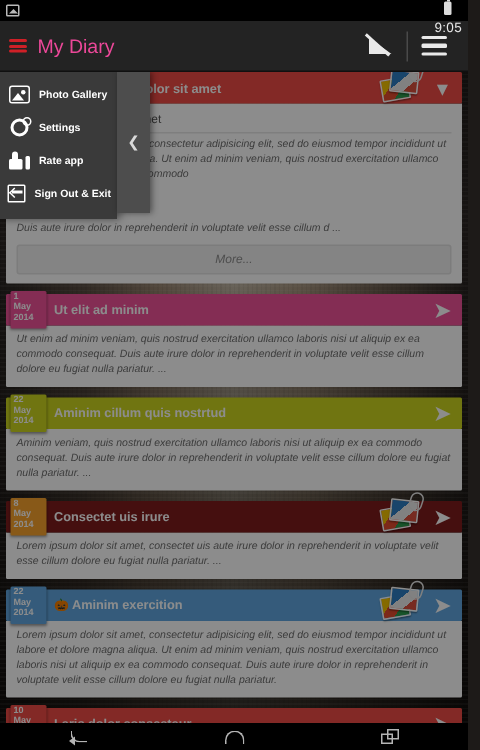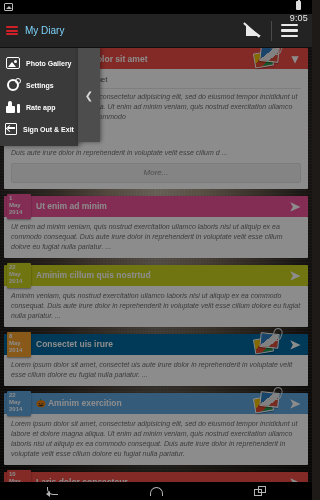--- a/index.html
+++ b/index.html
@@ -25,21 +25,21 @@
   .ic-batt:before{content:"";position:absolute;top:-2px;left:1.2px;width:2.6px;height:1.6px;background:#dcdcdc;}
 
   
   .actionbar{
     height:34px; background:#232323; display:flex; align-items:center;
     padding:0 6px; position:relative; z-index:55;
     border-bottom:1px solid #101010;
   }
   .logo{width:12px;height:12px;display:flex;flex-direction:column;justify-content:center;gap:1.5px;margin-right:7px;}
   .logo i{display:block;height:2px;background:#cf2027;border-radius:1px;}
-  .app-title{color:#7dd3fc;font-size:10px;}
+  .app-title{color:#ec4899;font-size:13px;}
   .ab-right{margin-left:auto;display:flex;align-items:center;height:100%;}
   .ab-btn{width:34px;height:100%;display:flex;align-items:center;justify-content:center;}
   .divider-v{width:1px;height:20px;background:#4a4a4a;}
   .ic-edit{position:relative;width:18px;height:16px;}
   .ic-edit .pen{position:absolute;left:1px;top:2px;width:0;height:0;
     border-left:0 solid transparent;border-bottom:11px solid #e9e9e9;border-right:15px solid transparent;}
   .ic-edit .slash{position:absolute;left:-1px;top:-1px;width:21px;height:1.6px;background:#e9e9e9;
     transform:rotate(42deg);transform-origin:left center;}
   .ic-ham{width:17px;display:flex;flex-direction:column;gap:3px;}
   .ic-ham i{height:2.5px;background:#e9e9e9;border-radius:1px;}
@@ -218,21 +218,21 @@
     </div>
   </div>
 
   <div class="card">
     <div class="card-head" style="background:#f0539a">
       <div class="date-badge" style="background:#f0539a">
         <div>1</div>
         <div>May</div>
         <div>2014</div>
       </div>
-      <div class="card-title">Ut enim ad minim</div>
+      <div class="card-title">Ut elit ad minim</div>
       <div class="chev">➤</div>
     </div>
     <div class="card-body">
       <p>Ut enim ad minim veniam, quis nostrud exercitation ullamco laboris nisi ut aliquip ex ea commodo consequat. Duis aute irure dolor in reprehenderit in voluptate velit esse cillum dolore eu fugiat nulla pariatur.   ...</p>
     </div>
   </div>
 
   <div class="card">
     <div class="card-head" style="background:#ccd61f">
       <div class="date-badge" style="background:#ccd61f">
@@ -242,21 +242,21 @@
       </div>
       <div class="card-title">Aminim cillum quis nostrtud</div>
       <div class="chev">➤</div>
     </div>
     <div class="card-body">
       <p>Aminim veniam, quis nostrud exercitation ullamco laboris nisi ut aliquip ex ea commodo consequat. Duis aute irure dolor in reprehenderit in voluptate velit esse cillum dolore eu fugiat nulla pariatur.   ...</p>
     </div>
   </div>
 
   <div class="card">
-    <div class="card-head" style="background:#0369a1">
+    <div class="card-head" style="background:#7f1d1d">
       <div class="date-badge" style="background:#f8a22c">
         <div>8</div>
         <div>May</div>
         <div>2014</div>
       </div>
       <div class="card-title">Consectet uis irure</div>
       <div class="thumb">
         <span class="ph p1"></span>
           <span class="ph p2"></span>
           <span class="clip"></span>

